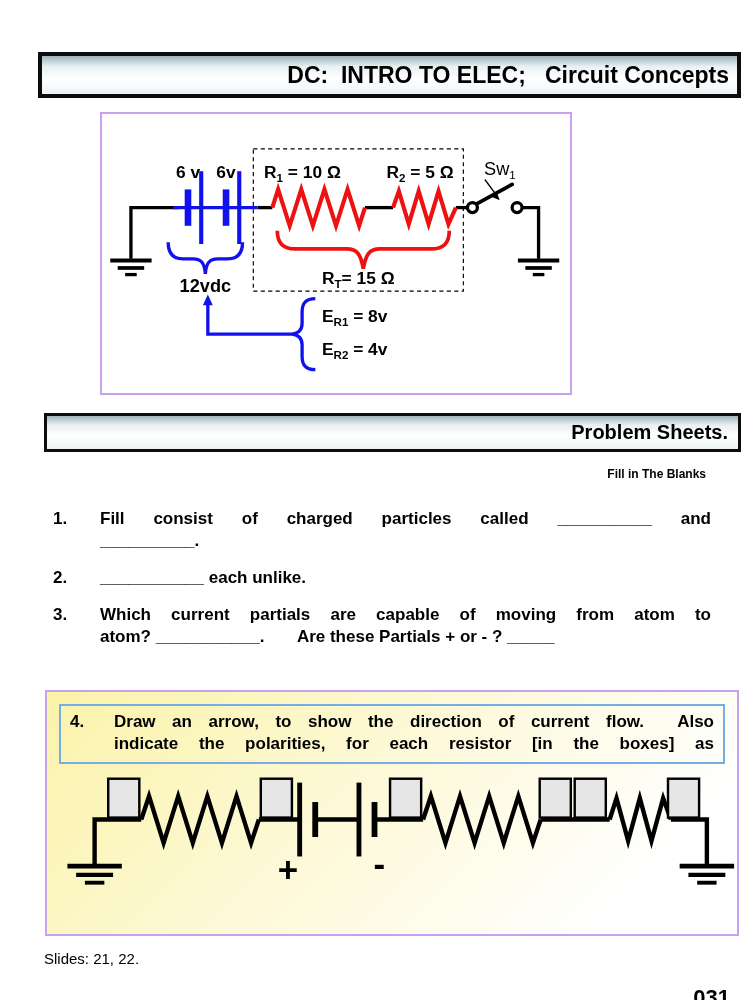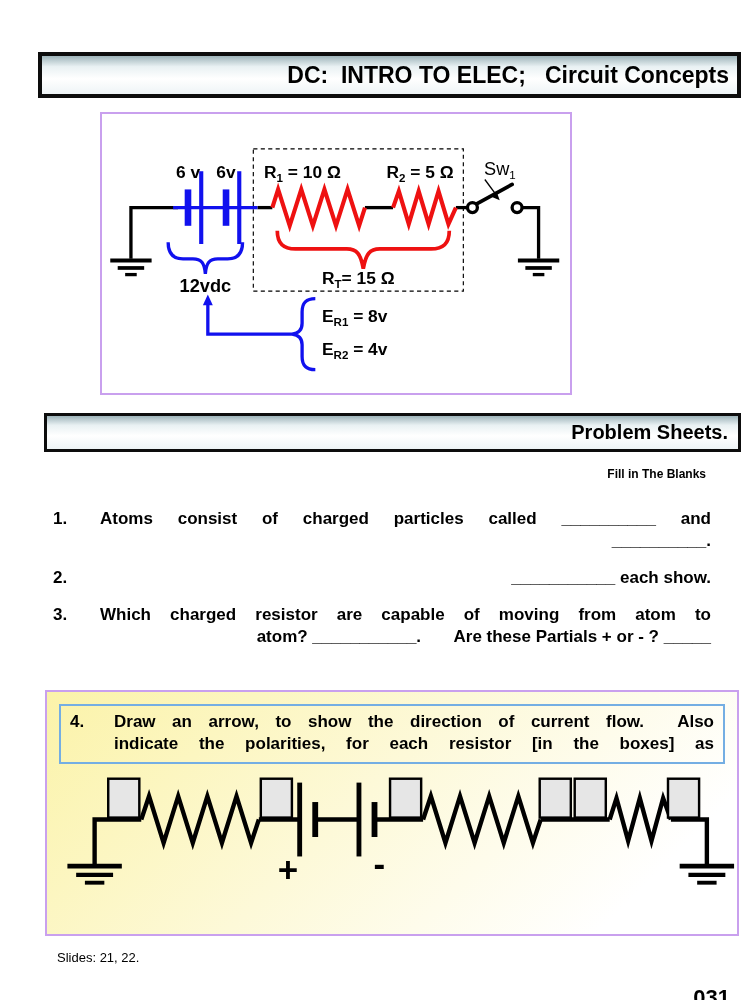--- a/index.html
+++ b/index.html
@@ -42,40 +42,40 @@
   
   .fill-blanks {
     position: absolute; top: 467px; right: 48px;
     font-size: 12px; font-weight: bold;
   }
   .questions { position: absolute; left: 53px; top: 508px; width: 658px; }
   .q-row { display: flex; margin-bottom: 15px; }
   .q-num { width: 47px; flex: 0 0 47px; font-size: 17px; font-weight: bold; line-height: 22px; }
   .q-text { flex: 1; font-size: 17px; font-weight: bold; line-height: 22px; }
   .line-just { text-align: justify; text-align-last: justify; }
-  .line-left { text-align: right; white-space: pre-wrap; }
+  .line-left { text-align: left; white-space: pre-wrap; }
 
   
   .yellow-box {
     position: absolute; left: 45px; top: 690px; width: 694px; height: 246px;
     border: 2px solid #c9a0ee;
     background: linear-gradient(135deg, #fbf3a9 0%, #fdf9d8 45%, #ffffff 85%);
   }
   .q4-box {
     margin: 12px 12px 0 12px;
     border: 2px solid #74aee3;
     padding: 5px 9px 7px 9px;
     display: flex;
   }
   .q4-box .q-num { width: 44px; flex: 0 0 44px; }
   .circuit2-wrap { margin-top: 5px; }
   .circuit2-wrap svg { display: block; width: 690px; height: 138px; margin: 0 auto; }
 
   
-  .footer-left { position: absolute; left: 57px; top: 950px; font-size: 13px; }
+  .footer-left { position: absolute; left: 44px; top: 950px; font-size: 15px; }
   .footer-right { position: absolute; right: 24px; top: 941px; font-size: 22px; font-weight: bold; margin-top: 44px; }
 </style>
 </head>
 <body>
 
 <div class="grad-bar title-bar">
   <span>DC:  INTRO TO ELEC;   Circuit Concepts</span>
 </div>
 
 <div class="circuit1-box">
@@ -153,34 +153,34 @@
 <div class="grad-bar problem-bar">
   <span>Problem Sheets.</span>
 </div>
 
 <div class="fill-blanks">Fill in The Blanks</div>
 
 <div class="questions">
   <div class="q-row">
     <div class="q-num">1.</div>
     <div class="q-text">
-      <div class="line-just">Atoms consist of charged particles called __________ and</div>
+      <div class="line-just">Fill consist of charged particles called __________ and</div>
       <div class="line-left">__________.</div>
     </div>
   </div>
   <div class="q-row">
     <div class="q-num">2.</div>
     <div class="q-text">
-      <div class="line-left">___________ each show.</div>
+      <div class="line-left">___________ each unlike.</div>
     </div>
   </div>
   <div class="q-row">
     <div class="q-num">3.</div>
     <div class="q-text">
-      <div class="line-just">Which charged resistor are capable of moving from atom to</div>
+      <div class="line-just">Which current partials are capable of moving from atom to</div>
       <div class="line-left">atom? ___________.&nbsp;&nbsp;&nbsp;&nbsp;&nbsp;&nbsp; Are these Partials + or - ? _____</div>
     </div>
   </div>
 </div>
 
 <div class="yellow-box">
   <div class="q4-box">
     <div class="q-num">4.</div>
     <div class="q-text">
       <div class="line-just">Draw an arrow, to show the direction of current flow. &nbsp;Also</div>

